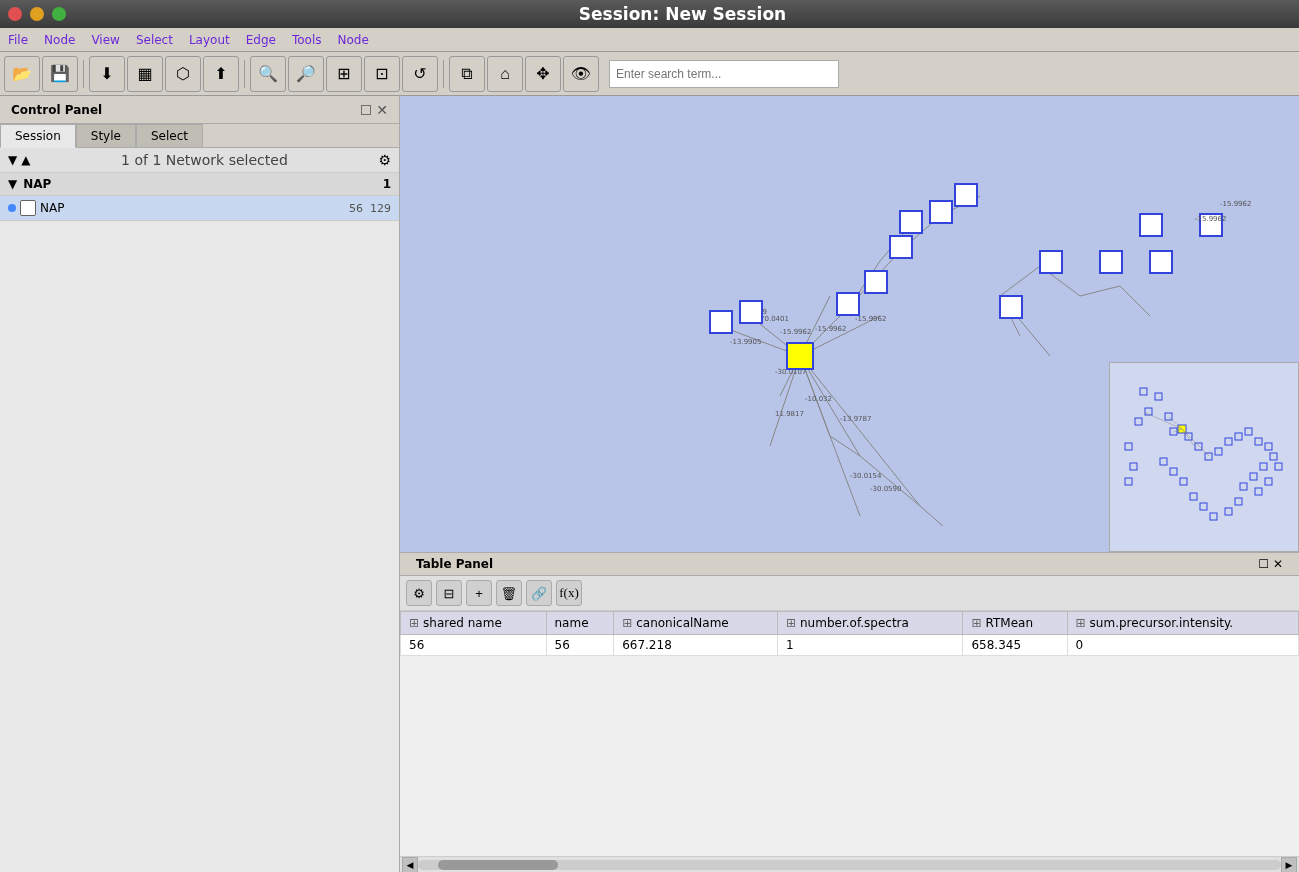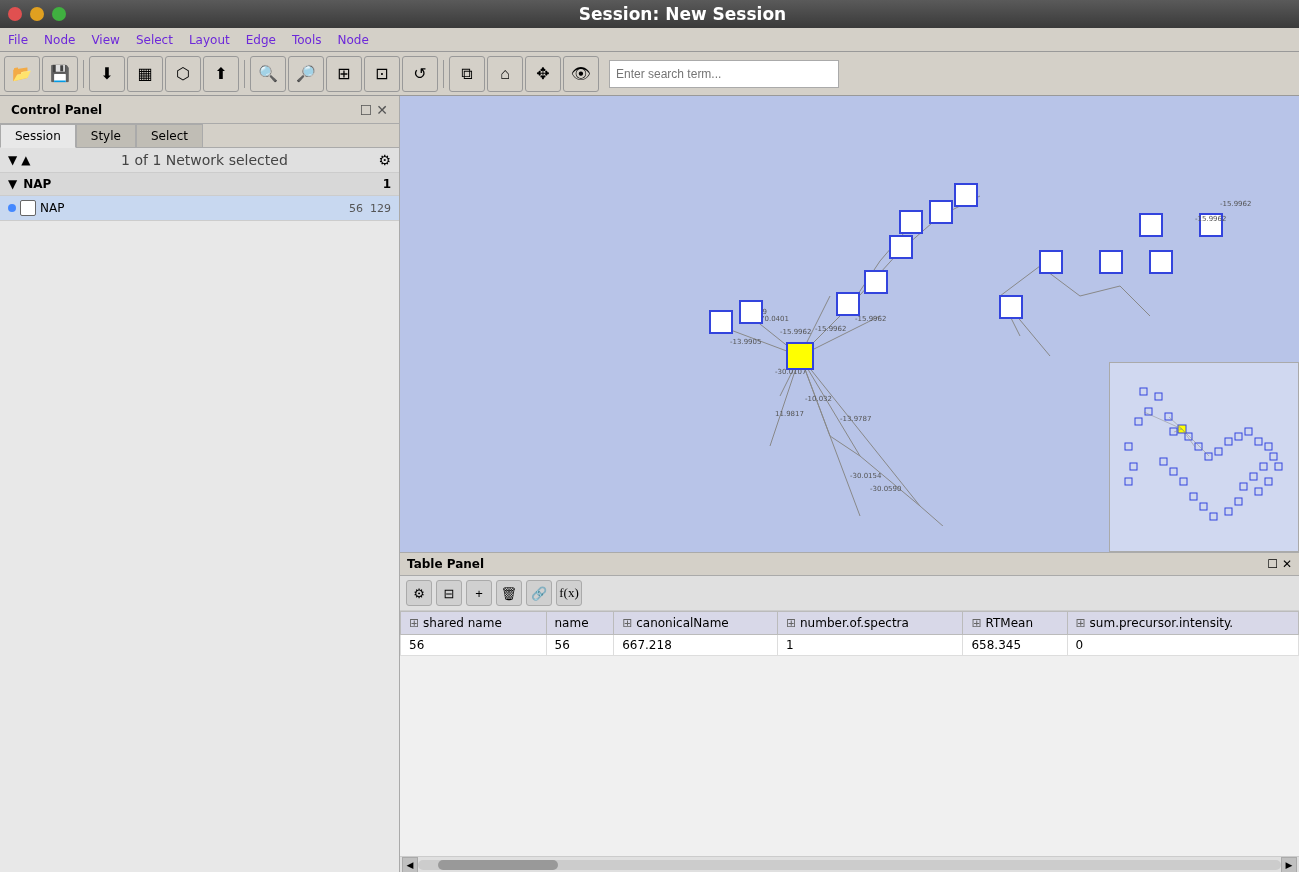--- a/index.html
+++ b/index.html
@@ -200,21 +200,21 @@
     
     #table-panel {
       height: 320px;
       background: #f0f0f0;
       border-top: 1px solid #aaa;
       display: flex;
       flex-direction: column;
     }
     #tp-header {
       display: flex; align-items: center; justify-content: space-between;
-      padding: 4px 7px;
+      padding: 4px 16px;
       background: #d4d0c8;
       border-bottom: 1px solid #aaa;
       font-weight: bold;
     }
     #tp-toolbar {
       display: flex; align-items: center;
       padding: 4px 6px;
       background: #e0e0e0;
       border-bottom: 1px solid #ccc;
       gap: 4px;

